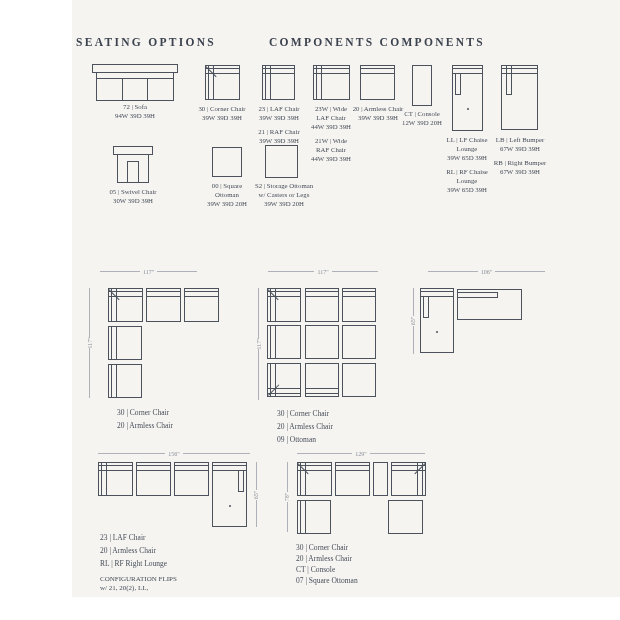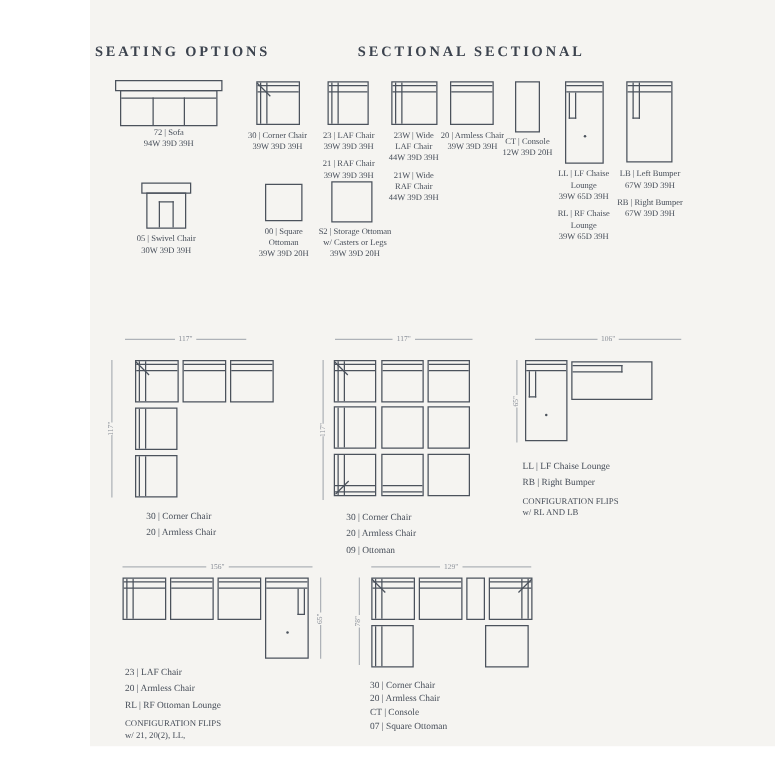--- a/index.html
+++ b/index.html
@@ -57,21 +57,21 @@
   .dim-v i{width:1px;flex:1;}
   .dim-v span{font-size:6px;transform:rotate(-90deg);padding:2px 0;white-space:nowrap;}
 </style>
 </head>
 <body>
 
 <div class="canvas">
   <div class="page"></div>
 
   <div class="hdr" style="left:76px;top:36px">SEATING OPTIONS</div>
-  <div class="hdr ctr" style="left:377px;top:36px">SECTIONAL SECTIONAL</div>
+  <div class="hdr ctr" style="left:377px;top:36px">COMPONENTS COMPONENTS</div>
 
   <div class="sofa" style="left:92px;top:64px;width:86px;height:37px">
     <span class="rail"></span>
     <div class="sbody">
       <span class="backline"></span>
       <span class="sdiv" style="left:33%"></span>
       <span class="sdiv" style="left:66%"></span>
     </div>
   </div>
   <div class="lab" style="left:135px;top:102px">
@@ -265,28 +265,20 @@
       <i></i>
   </div>
   <div class="pc b2" style="left:420px;top:288px;width:34px;height:65px">
     <span class="band-t"></span>
       <span class="arm-l"></span>
       <span class="dot"></span>
   </div>
   <div class="pc b2" style="left:457px;top:289px;width:65px;height:31px">
     <span class="bump-band-h"></span>
   </div>
-  <div class="leg" style="left:418px;top:366px">
-    <div>LL | LF Chaise Lounge</div>
-    <div>RB | Right Bumper</div>
-    <div class="note">
-      <div>CONFIGURATION FLIPS</div>
-      <div>w/ RL AND LB</div>
-    </div>
-  </div>
 
   <div class="dim dim-h" style="left:98px;top:450px;width:152px">
     <i></i>
       <span>156"</span>
       <i></i>
   </div>
   <div class="pc b2" style="left:98px;top:462px;width:35px;height:34px">
     <span class="band-t"></span>
       <span class="band-l"></span>
   </div>
@@ -302,21 +294,21 @@
       <span class="dot"></span>
   </div>
   <div class="dim dim-v" style="left:253px;top:462px;height:65px">
     <i></i>
       <span>65"</span>
       <i></i>
   </div>
   <div class="leg" style="left:100px;top:531px">
     <div>23 | LAF Chair</div>
     <div>20 | Armless Chair</div>
-    <div>RL | RF Ottoman Lounge</div>
+    <div>RL | RF Right Lounge</div>
     <div class="note">
       <div>CONFIGURATION FLIPS</div>
       <div>w/ 21, 20(2), LL,</div>
     </div>
   </div>
 
   <div class="dim dim-h" style="left:297px;top:450px;width:128px">
     <i></i>
       <span>129"</span>
       <i></i>

